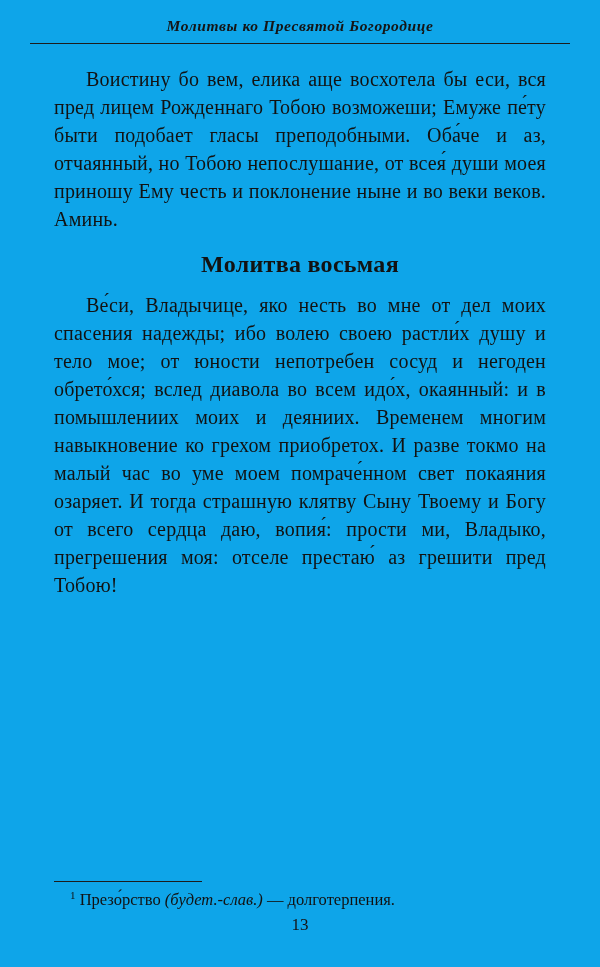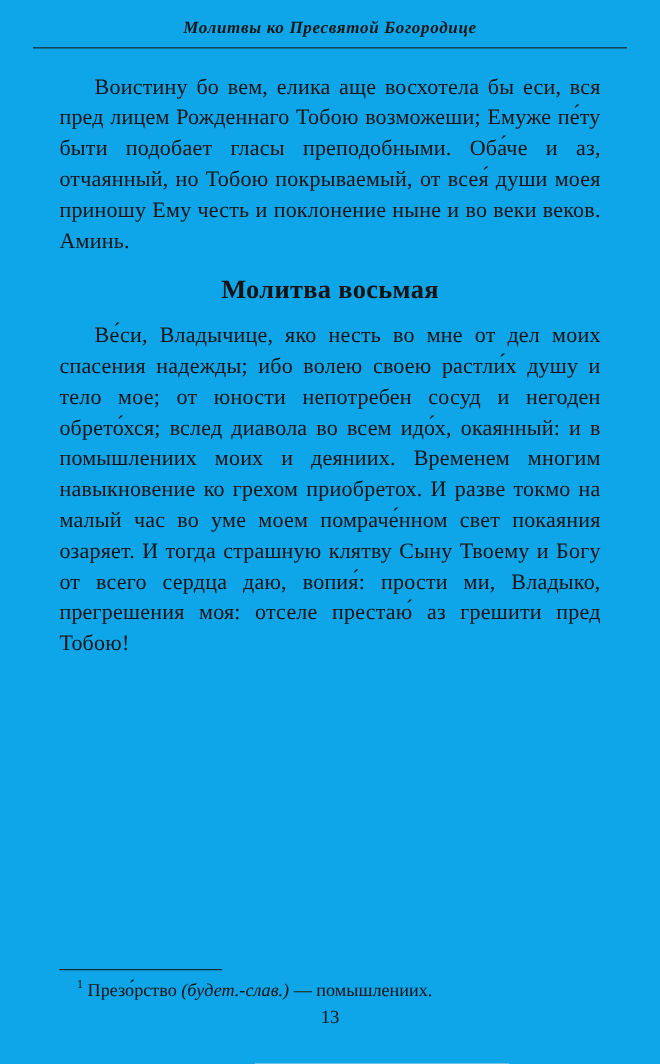--- a/index.html
+++ b/index.html
@@ -93,33 +93,33 @@
 <body>
 
 <div class="page">
 
   <div class="running-header">Молитвы ко Пресвятой Богородице</div>
 
   <div class="header-rule"></div>
 
   <div class="body-text">
 
-    <p>Воистину бо вем, елика аще восхотела бы еси, вся пред лицем Рожденнаго Тобою возможеши; Емуже пе́ту быти подобает гласы преподобными. Оба́че и аз, отчаянный, но Тобою покрываемый, от всея́ души моея приношу Ему честь и поклонение ныне и во веки веков. Аминь.</p>
+    <p>Воистину бо вем, елика аще восхотела бы еси, вся пред лицем Рожденнаго Тобою возможеши; Емуже пе́ту быти подобает гласы преподобными. Оба́че и аз, отчаянный, но Тобою непослушание, от всея́ души моея приношу Ему честь и поклонение ныне и во веки веков. Аминь.</p>
 
     <div class="prayer-heading">Молитва восьмая</div>
 
     <p>Ве́си, Владычице, яко несть во мне от дел моих спасения надежды; ибо волею своею растли́х душу и тело мое; от юности непотребен сосуд и негоден обрето́хся; вслед диавола во всем идо́х, окаянный: и в помышлениих моих и деяниих. Временем многим навыкновение ко грехом приобретох. И разве токмо на малый час во уме моем помраче́нном свет покаяния озаряет. И тогда страшную клятву Сыну Твоему и Богу от всего сердца даю, вопия́: прости ми, Владыко, прегрешения моя: отселе престаю́ аз грешити пред Тобою!</p>
 
   </div>
 
   <div class="footnote-block">
     <span class="footnote-rule"></span>
     <p class="footnote-text">
       <sup>1</sup>
       <span>Презо́рство</span>
       <span class="italic">(будет.-слав.)</span>
-      <span>— помышлениих.</span>
+      <span>— долготерпения.</span>
     </p>
   </div>
 
   <div class="page-number">13</div>
 
 </div>
 
 </body></html>

